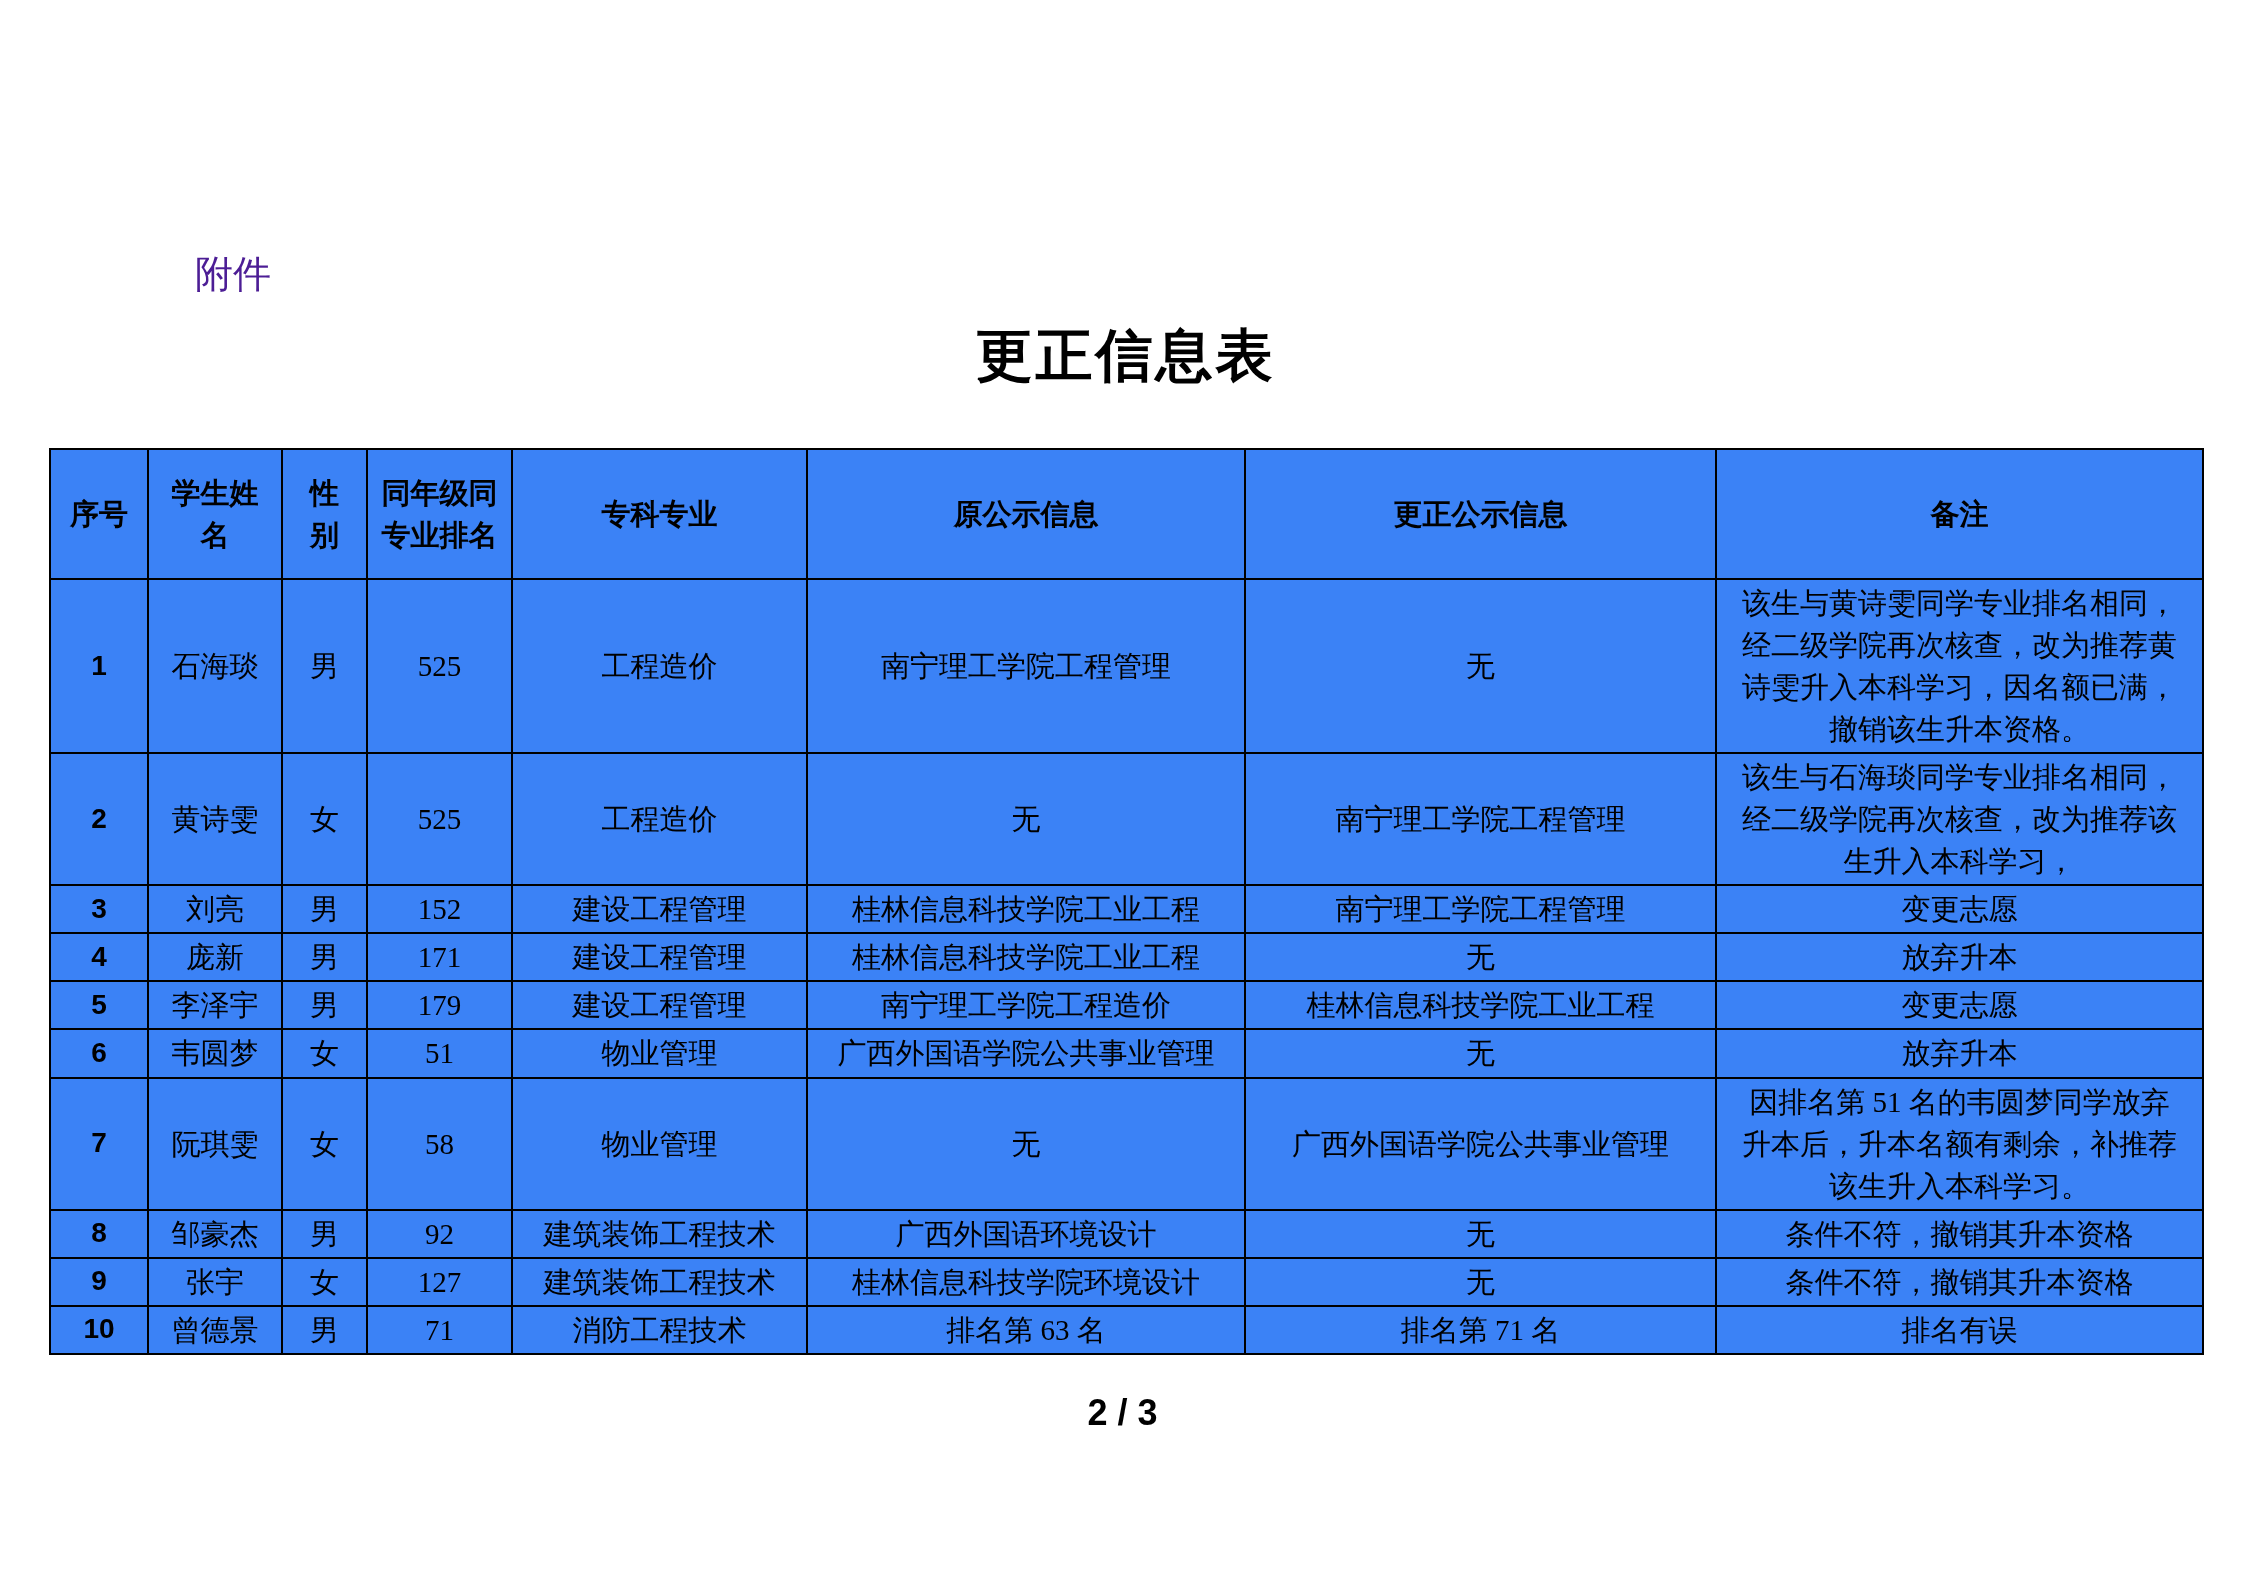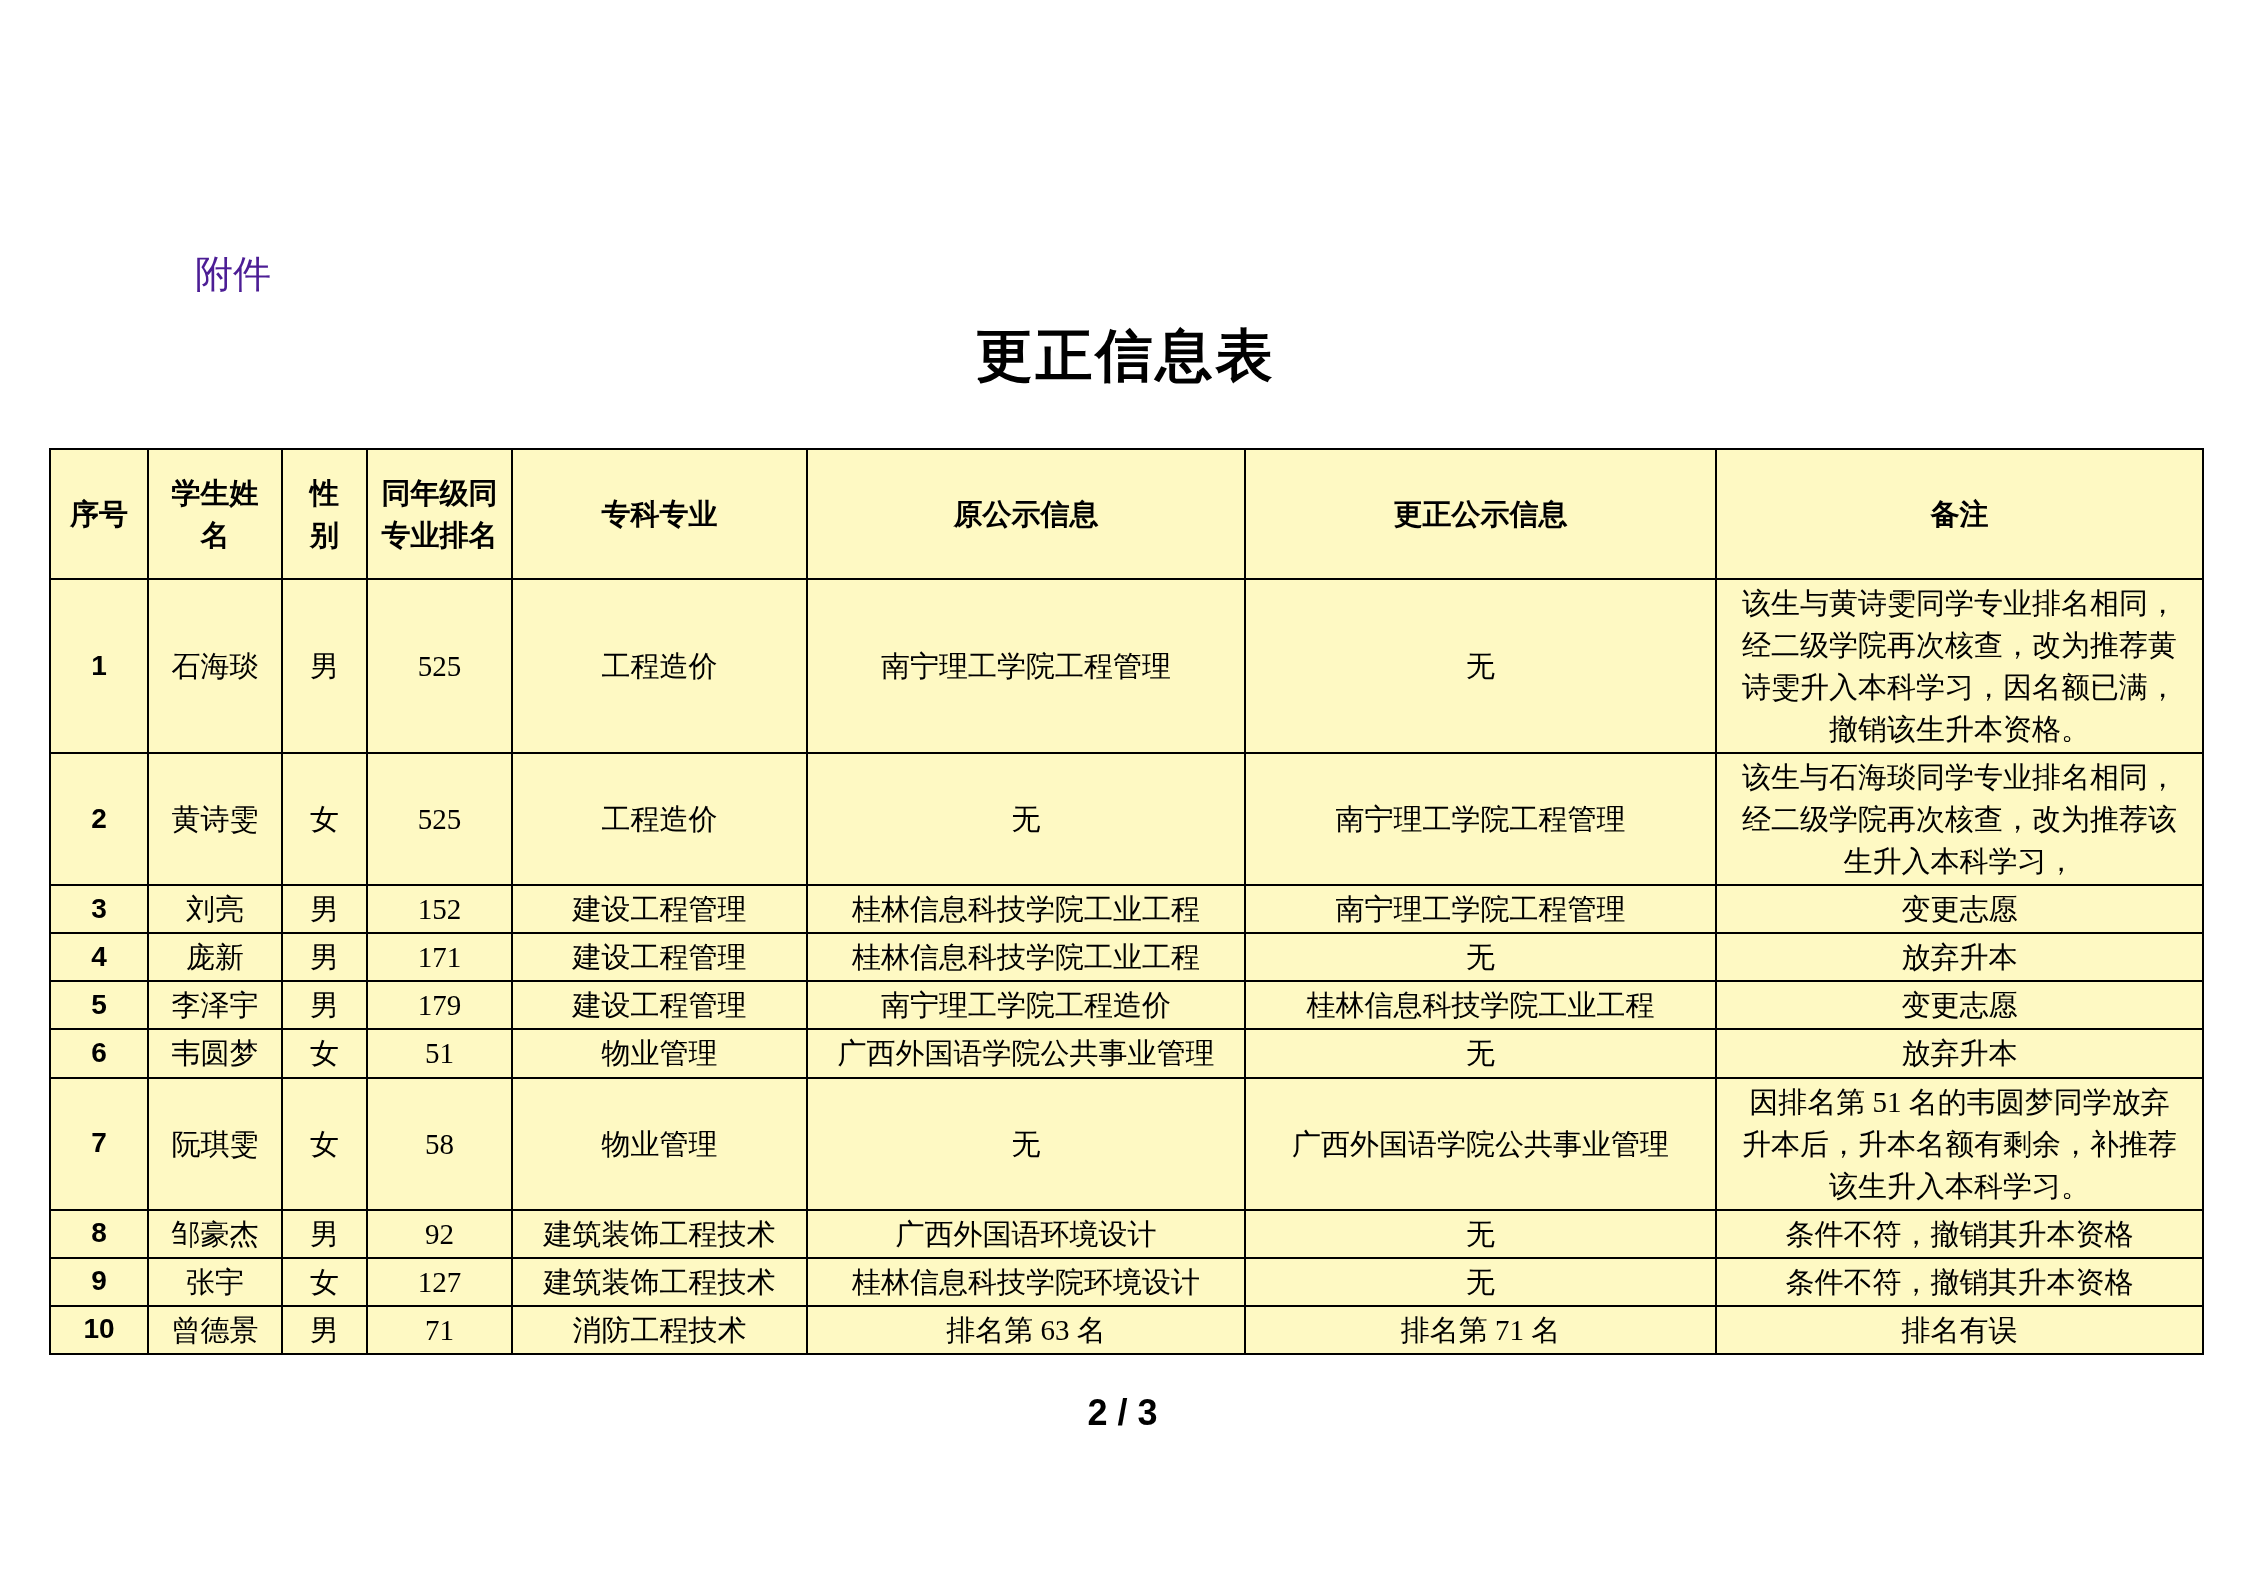--- a/index.html
+++ b/index.html
@@ -18,21 +18,21 @@
   .doc-title {
     position:absolute; left:49px; top:318px; width:2153px;
     text-align:center;
     font-family:"Liberation Serif", serif;
     font-size:57px; font-weight:bold; letter-spacing:3px;
   }
 
   table.correction {
     position:absolute; left:49px; top:448px; width:2153px;
     border-collapse:collapse; table-layout:fixed;
-    background:#fef9c3;
+    background:#3b82f6;
   }
   .correction th, .correction td {
     border:2px solid #000;
     text-align:center; vertical-align:middle;
     font-size:29px; line-height:1.45;
     padding:2px 8px;
     word-break:break-all; overflow:hidden;
   }
   .correction thead tr { height:130px; }
   .correction th { font-weight:bold; }

